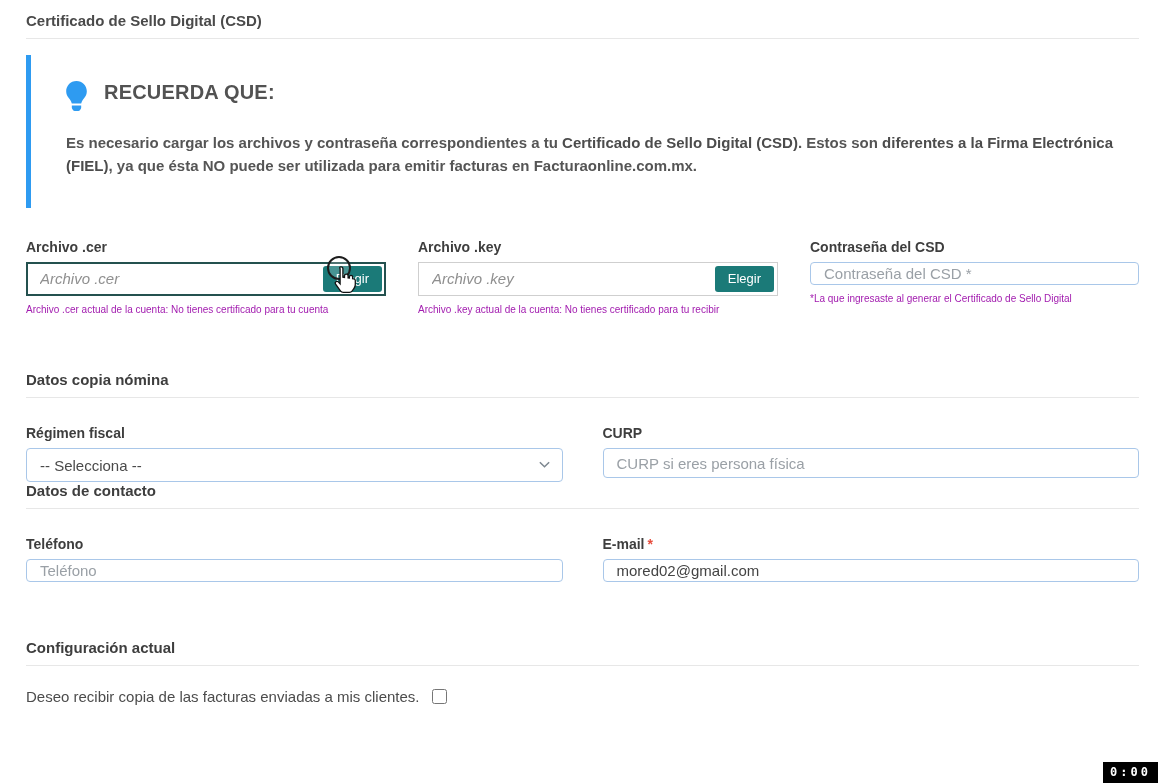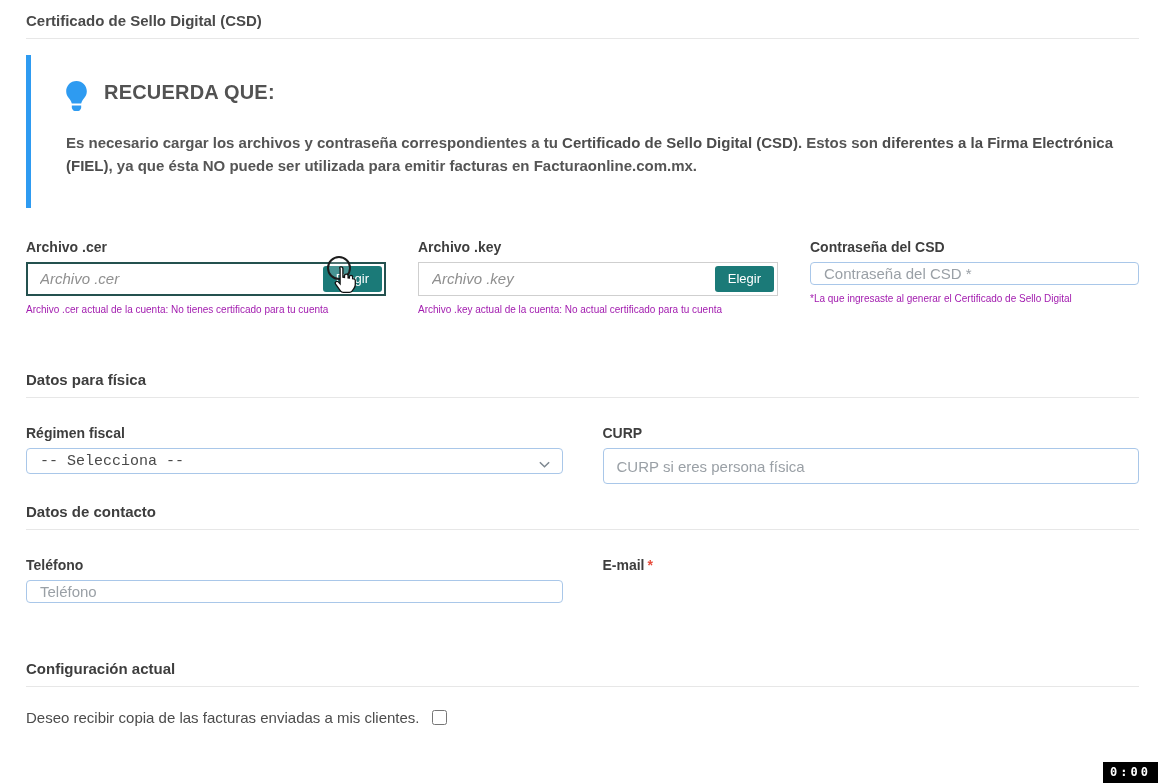--- a/index.html
+++ b/index.html
@@ -32,30 +32,30 @@
   .cols2{grid-template-columns:1fr 1fr;column-gap:25px;margin-top:27px;gap:40px;}
   .field label{display:block;font-size:14px;font-weight:700;color:#3e3e3e;margin:0 0 7px;}
   .input-group{display:flex;align-items:stretch;height:34px;border:1px solid #cfcfcf;background:#fff;padding:3px;}
   .input-group.focused{border:2px solid #24514f;padding:2px;}
   .input-group input{flex:1;border:none;outline:none;font-size:15px;padding:0 10px;color:#444;min-width:0;font-style:italic;font-family:inherit;background:transparent;}
   .input-group input::placeholder{color:#8f8f8f;font-style:italic;}
   .btn-teal{background:var(--teal-button);color:#fff;border:none;font-size:13px;line-height:1;padding:0 13px;border-radius:3px;cursor:pointer;font-family:inherit;}
   .helper{margin-top:7px;font-size:10px;line-height:1.35;color:#a21caf;}
   .ctl{display:block;width:100%;height:23px;border:1px solid var(--input-border-blue);border-radius:4px;font-size:15px;padding:0 13px;color:#444;outline:none;font-family:inherit;background:#fff;}
   .ctl::placeholder{color:#9aa0a6;font-style:normal;}
-  .ctl-sm{height:36px;}
+  .ctl-sm{height:30px;}
   
   .select-wrap{position:relative;}
-  .select-wrap select{appearance:none;-webkit-appearance:none;-moz-appearance:none;display:block;width:100%;height:26px;border:1px solid var(--input-border-blue);border-radius:4px;font-size:15px;padding:0 30px 0 13px;color:#4a4a4a;outline:none;background:#fff;font-family:Liberation Mono, monospace;}
+  .select-wrap select{appearance:none;-webkit-appearance:none;-moz-appearance:none;display:block;width:100%;height:34px;border:1px solid var(--input-border-blue);border-radius:4px;font-size:15px;padding:0 30px 0 13px;color:#4a4a4a;outline:none;background:#fff;font-family:Liberation Sans, sans-serif;}
   .chev{position:absolute;right:12px;top:10px;pointer-events:none;display:inline-flex;}
   .chev svg{width:13px;height:13px;stroke:#7d8790;stroke-width:1.6;fill:none;}
   
   .section-title{font-size:15px;font-weight:700;color:#3e3e3e;margin:0 0 9px;}
   .mt-nomina{margin-top:55px;}
-  .mt-contacto{margin-top:19px;}
+  .mt-contacto{}
   .mt-emailcfg{margin-top:57px;}
   .req{color:var(--required-red);font-weight:700;margin-left:3px;}
   
   .check-row{display:flex;align-items:center;gap:12px;font-size:15px;color:#4c4c4c;margin-top:22px;}
   .check-row input[type=checkbox]{width:15px;height:15px;margin:0;accent-color:#fff;}
   
   .cursor{position:absolute;left:327px;top:256px;width:44px;height:44px;pointer-events:none;z-index:10;}
   .click-ring{position:absolute;left:0;top:0;width:24px;height:24px;border:2px solid #1c1c1c;border-radius:50%;background:rgba(255,255,255,.2);}
   .hand{position:absolute;left:5px;top:9px;}
   
@@ -91,32 +91,32 @@
       </div>
       <div class="helper">Archivo .cer actual de la cuenta: No tienes certificado para tu cuenta</div>
     </div>
 
     <div class="field">
       <label>Archivo .key</label>
       <div class="input-group">
         <input type="text" placeholder="Archivo .key" style="">
         <button class="btn-teal">Elegir</button>
       </div>
-      <div class="helper">Archivo .key actual de la cuenta: No actual certificado para tu cuenta</div>
+      <div class="helper">Archivo .key actual de la cuenta: No tienes certificado para tu recibir</div>
     </div>
 
     <div class="field">
       <label>Contraseña del CSD</label>
       <input type="text" class="ctl" placeholder="Contraseña del CSD *" style="">
       <div class="helper">*La que ingresaste al generar el Certificado de Sello Digital</div>
     </div>
 
   </div>
 
-  <h2 class="section-title mt-nomina">Datos para física</h2>
+  <h2 class="section-title mt-nomina">Datos copia nómina</h2>
   <hr class="sep">
 
   <div class="row cols2">
     <div class="field">
       <label>Régimen fiscal</label>
       <div class="select-wrap">
         <select>
           <option>-- Selecciona --</option>
         </select>
         <span class="chev">
@@ -135,20 +135,21 @@
   <h2 class="section-title mt-contacto">Datos de contacto</h2>
   <hr class="sep">
 
   <div class="row cols2">
     <div class="field">
       <label>Teléfono</label>
       <input type="text" class="ctl" placeholder="Teléfono" style="">
     </div>
     <div class="field">
       <label><span>E-mail</span><span class="req">*</span></label>
+      <input type="text" class="ctl" value="mored02@gmail.com" style="">
     </div>
   </div>
 
   <h2 class="section-title mt-emailcfg">Configuración actual</h2>
   <hr class="sep">
 
   <div class="check-row">
     <span>Deseo recibir copia de las facturas enviadas a mis clientes.</span>
     <input type="checkbox" style="">
   </div>

